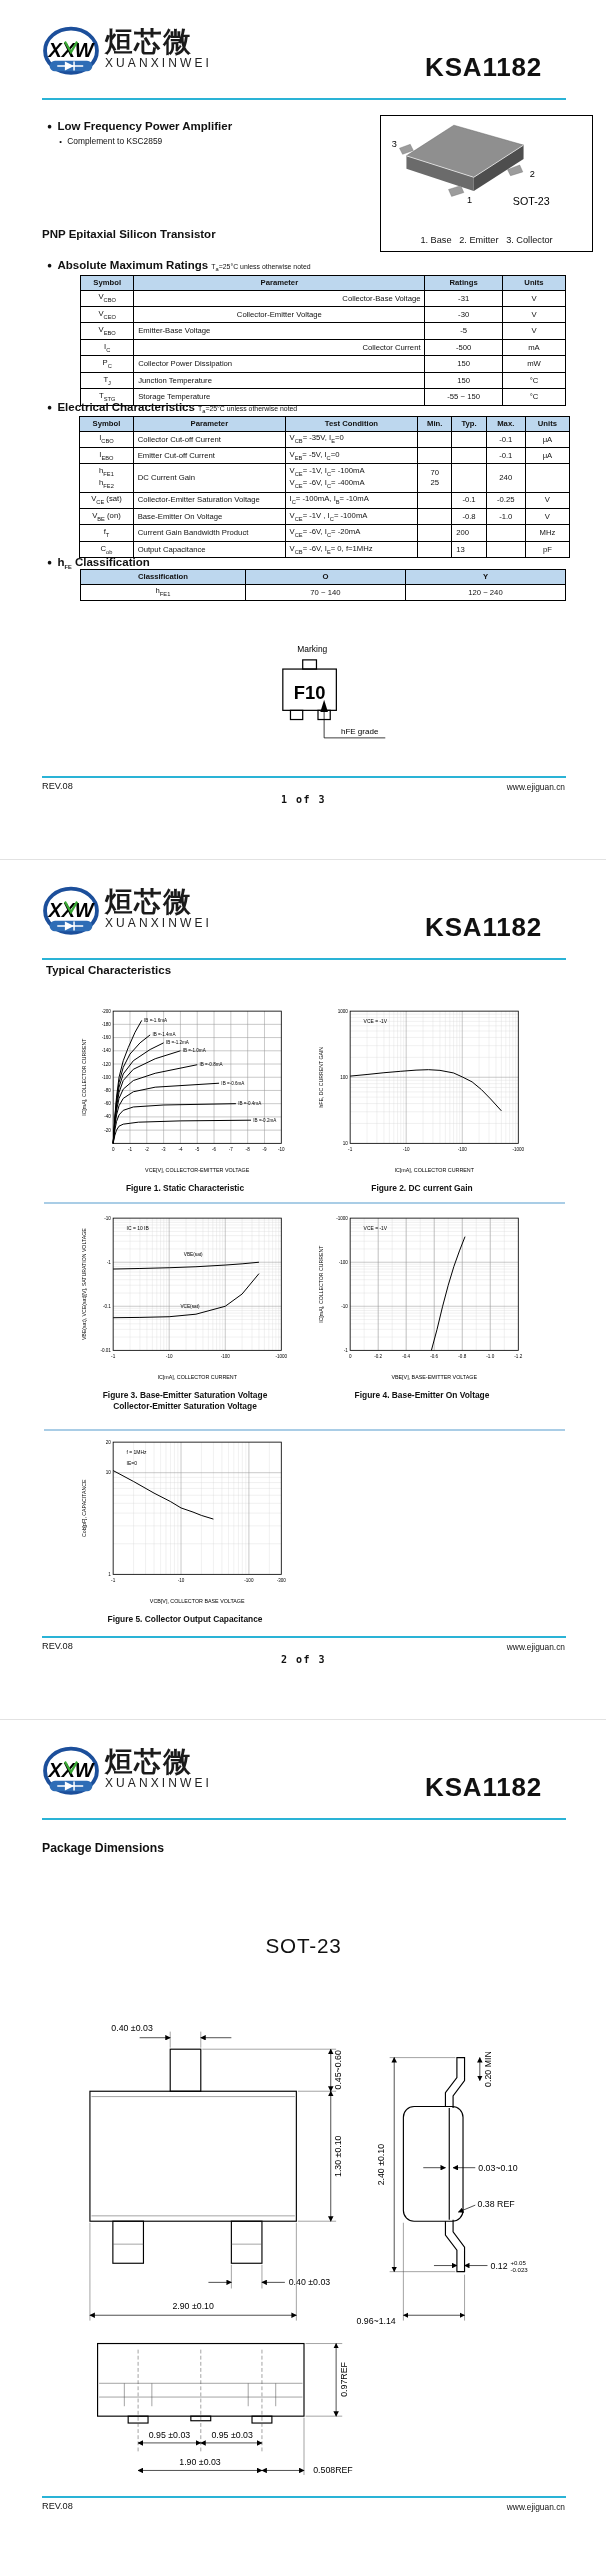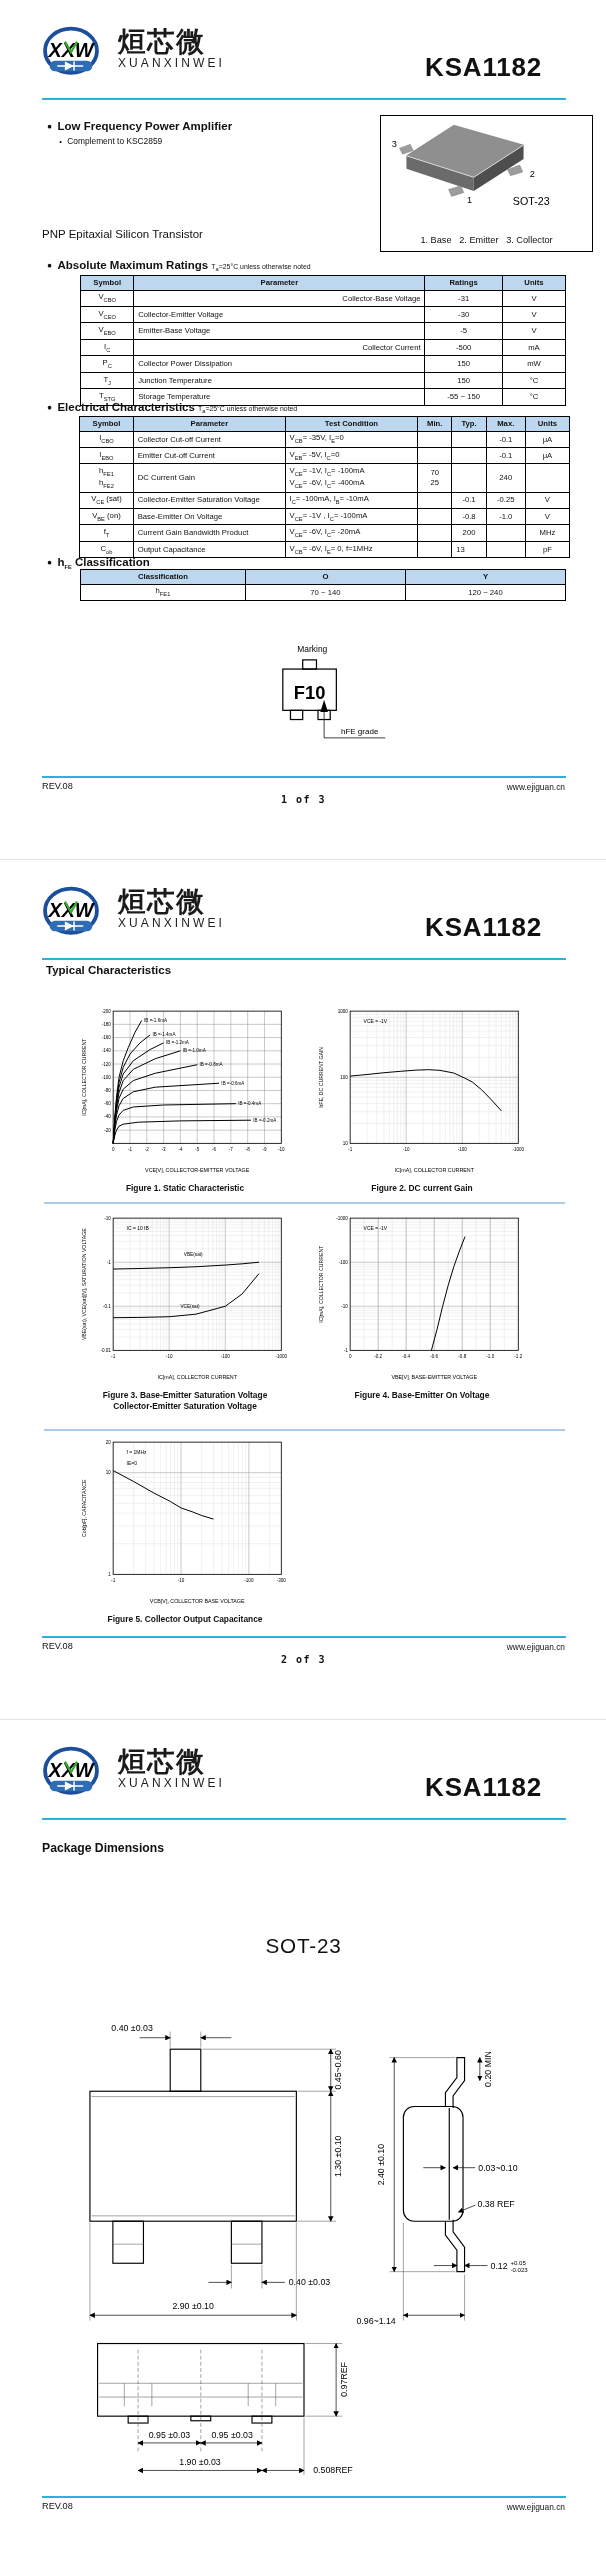--- a/index.html
+++ b/index.html
@@ -1,39 +1,39 @@
 <!DOCTYPE html>
 <html style="font-size:12.2px"><head>
 <meta charset="utf-8">
 <style>
   html,body{margin:0;padding:0;background:#fff}
   body{width:607px;font-family:"Liberation Sans",sans-serif;color:#111}
   .page{position:relative;width:607px;height:859px;background:#fff;overflow:hidden;border-bottom:1.5px solid #e2e2e2}
   .page:last-child{border-bottom:none}
   
   .logo{position:absolute;left:42px;top:26px;display:flex;align-items:flex-start}
-  .logo-txt{margin-left:18px}
+  .logo-txt{margin-left:5px}
   .logo-cn{font-size:27.6px;font-weight:bold;letter-spacing:1.5px;line-height:31px;color:#1a1a1a}
   .logo-en{font-size:12px;letter-spacing:3.1px;color:#222;margin-top:-1.5px}
   .part{position:absolute;right:65px;top:52px;font-size:26px;font-weight:bold;letter-spacing:0.8px}
   .rule{position:absolute;left:42px;right:41px;top:98px;height:2.3px;background:#2ab3d6}
   
   .frule{position:absolute;left:42px;right:41px;top:776px;height:2.3px;background:#2ab3d6}
   .rev{position:absolute;left:42px;top:781px;font-size:9.2px}
   .site{position:absolute;right:42px;top:782px;font-size:8.4px}
   .pnum{position:absolute;left:0;right:0;top:794px;text-align:center;font-family:"DejaVu Sans Mono",monospace;font-weight:bold;font-size:10px;letter-spacing:1.5px}
   
   .feat{position:absolute;left:47px;top:119px}
   .b1{font-size:8.4px;vertical-align:1.5px;margin-right:5.4px}
   .b2{font-size:7.7px;margin:0 5.4px 0 12.2px}
   .ftxt{font-size:11.5px;font-weight:bold}
   .fsub{font-size:8.4px;margin-top:3.1px}
   .pkgbox{position:absolute;left:380px;top:115px;width:211px;height:135px;border:1.5px solid #000;background:#fff}
   .pincap{position:absolute;left:0;right:0;bottom:6.1px;text-align:center;font-size:9.2px;white-space:pre}
-  .devtype{position:absolute;left:42px;top:228px;font-size:11.5px;font-weight:normal}
+  .devtype{position:absolute;left:42px;top:228px;font-size:11.5px;font-weight:bold}
   .sec{position:absolute;white-space:nowrap}
   .st{font-size:11.5px;font-weight:bold}
   .note{font-size:6.9px;font-weight:normal;margin-left:3.1px}
   .sec-amr{left:47px;top:258px}
   .sec-ec{left:47px;top:400px}
   .sec-hfe{left:47px;top:555px}
   .tblc{position:absolute}
   .tbl-amr{left:80px;top:275px;width:486px}
   .tbl-ec{left:79px;top:416px;width:491px}
   .tbl-hfe{left:80px;top:569px;width:486px}
@@ -129,21 +129,21 @@
             <th>Units</th>
           </tr>
           <tr>
             <td style="text-align:center">V<sub>CBO</sub></td>
             <td style="text-align:right">Collector-Base Voltage</td>
             <td style="text-align:center">-31</td>
             <td style="text-align:center">V</td>
           </tr>
           <tr>
             <td style="text-align:center">V<sub>CEO</sub></td>
-            <td style="text-align:left">Collector-Emitter Voltage</td>
+            <td style="text-align:center">Collector-Emitter Voltage</td>
             <td style="text-align:center">-30</td>
             <td style="text-align:center">V</td>
           </tr>
           <tr>
             <td style="text-align:center">V<sub>EBO</sub></td>
             <td style="text-align:left">Emitter-Base Voltage</td>
             <td style="text-align:center">-5</td>
             <td style="text-align:center">V</td>
           </tr>
           <tr>
@@ -241,21 +241,21 @@
             <td style="text-align:center">&nbsp;</td>
             <td style="text-align:center">-0.8</td>
             <td style="text-align:center">-1.0</td>
             <td style="text-align:center">V</td>
           </tr>
           <tr>
             <td style="text-align:center">f<sub>T</sub></td>
             <td style="text-align:left">Current Gain Bandwidth Product</td>
             <td style="text-align:left">V<sub>CE</sub>= -6V, I<sub>C</sub>= -20mA</td>
             <td style="text-align:center">&nbsp;</td>
-            <td style="text-align:center">200</td>
+            <td style="text-align:left">200</td>
             <td style="text-align:center">&nbsp;</td>
             <td style="text-align:center">MHz</td>
           </tr>
           <tr>
             <td style="text-align:center">C<sub>ob</sub></td>
             <td style="text-align:left">Output Capacitance</td>
             <td style="text-align:left">V<sub>CB</sub>= -6V, I<sub>E</sub>= 0, f=1MHz</td>
             <td style="text-align:center">&nbsp;</td>
             <td style="text-align:left">13</td>
             <td style="text-align:center">&nbsp;</td>

